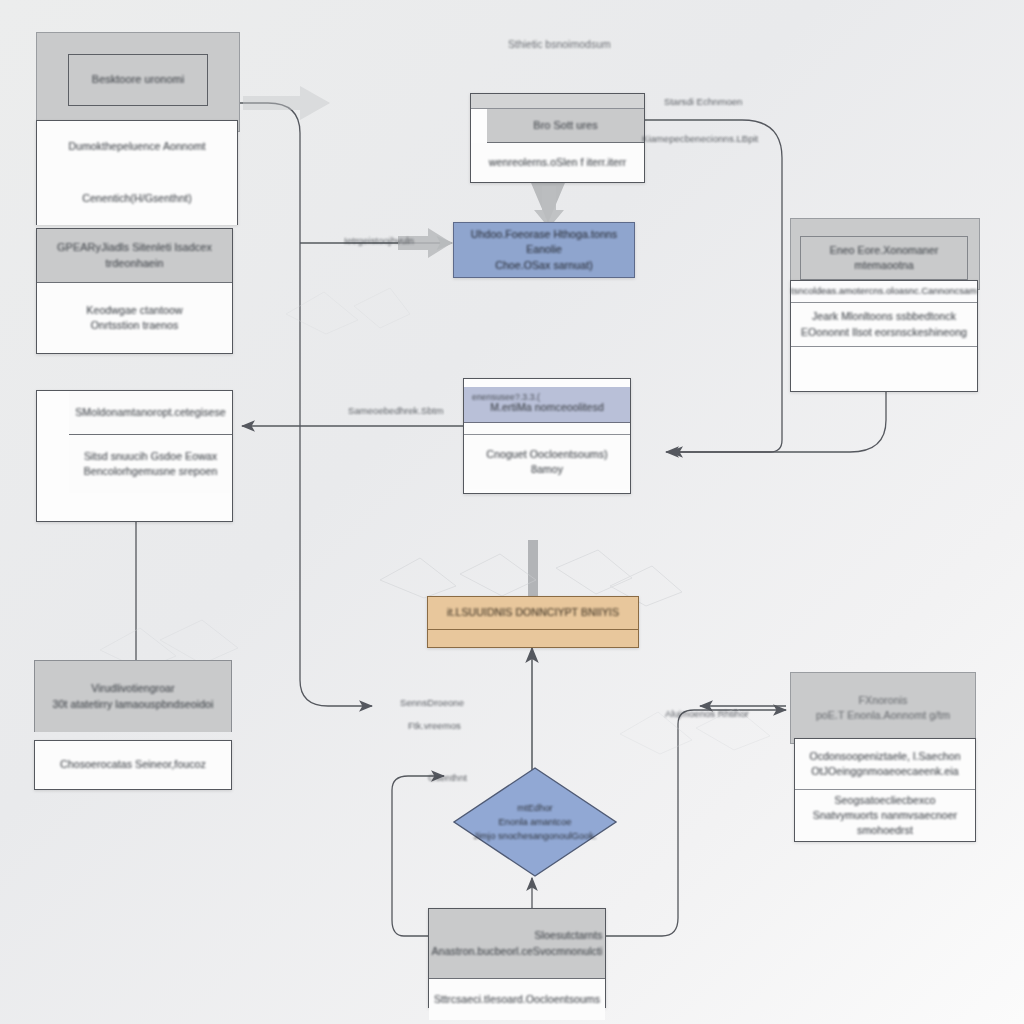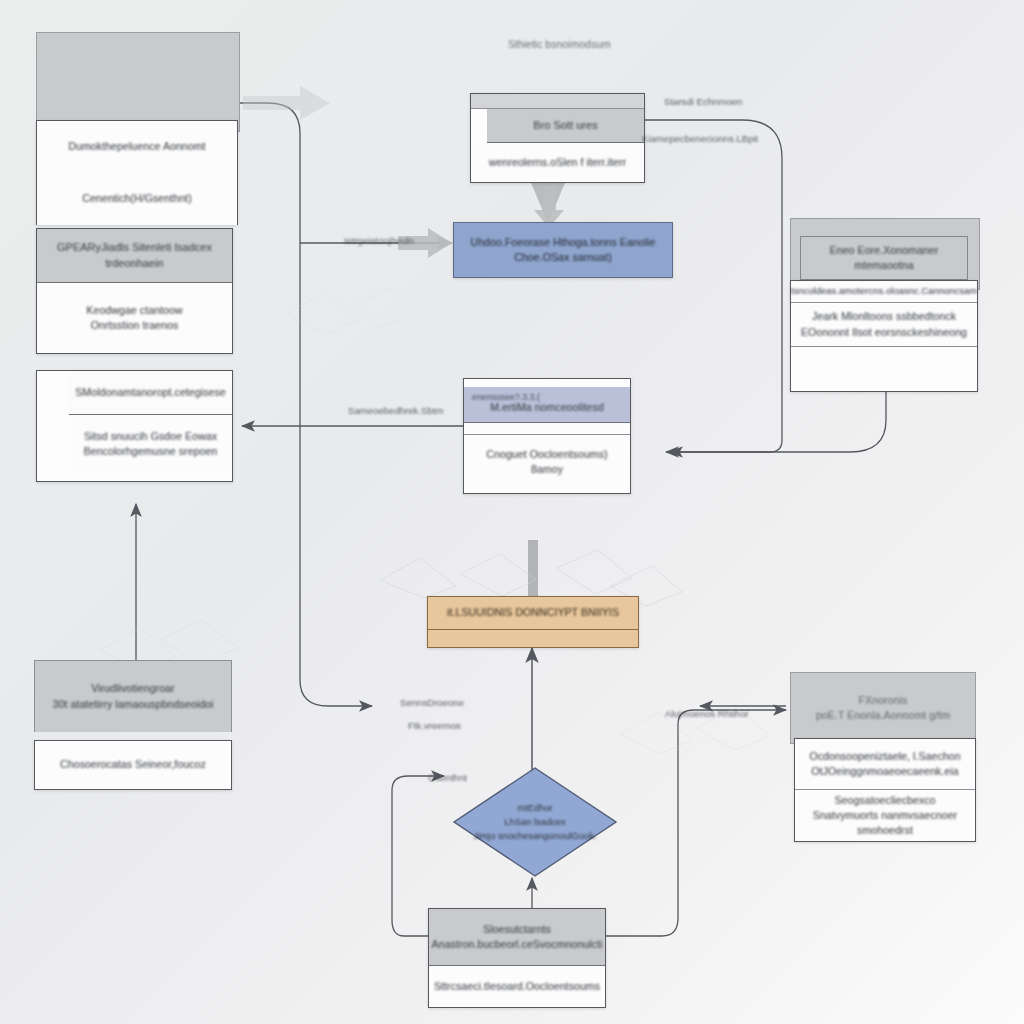--- a/index.html
+++ b/index.html
@@ -198,20 +198,23 @@
     <g fill="none" stroke="#d4d6d9" stroke-width="1">
       <path d="M16,44 L54,22 L88,50 L56,64 z"></path>
       <path d="M84,36 L120,18 L140,44 L110,58 z"></path>
     </g>
   </svg>
 
   <div class="title" style="left:508px; top:38px;">Sthietic bsnoimodsum</div>
 
   <div class="node" style="left:36px; top:32px; width:202px; height:162px; border:none; background:transparent; box-shadow:none;">
     <div style="position:absolute;left:0;top:0;width:202px;height:98px;background:#c9cacb;border:1px solid #9a9da1;"></div>
+    <div class="hdr" style="position:absolute;left:32px;top:22px;width:140px;height:52px;border:1.4px solid #5c5f65;background:#c9cacb;">
+      <span class="tx hd">Besktoore uronomi</span>
+    </div>
     <div class="node" style="left:0px; top:88px; width:202px; height:105px; background:#fdfdfd;">
       <div class="sec" style="height:52px;border:none;">
         <span class="tx">Dumokthepeluence Aonnomt</span>
       </div>
       <div class="sec" style="height:52px;border-top:none;">
         <span class="tx">Cenentich(H/Gsenthnt)</span>
       </div>
     </div>
   </div>
 
@@ -219,21 +222,21 @@
     <div class="hdr" style="height:54px;">
       <span class="tx hd">GPEARyJiadls Sitenleti lsadcex
 trdeonhaein</span>
     </div>
     <div class="sec" style="height:70px;border-top:none;">
       <span class="tx">Keodwgae ctantoow
 Onrtsstion traenos</span>
     </div>
   </div>
 
-  <div class="node" style="left:36px; top:370px; width:197px; height:112px;padding-left:32px;">
+  <div class="node" style="left:36px; top:390px; width:197px; height:132px;padding-left:32px;">
     <div class="hdr" style="height:44px;background:#fbfbfb;border-bottom:1.3px solid #6d7076;">
       <span class="tx">SMoldonamtanoropt.cetegisese</span>
     </div>
     <div class="sec" style="height:58px;border-top:none;">
       <span class="tx">Sitsd snuucih Gsdoe Eowax
 Bencolorhgemusne srepoen</span>
     </div>
   </div>
 
   <div class="node" style="left:34px; top:660px; width:198px; height:135px; border:none; background:transparent; box-shadow:none;">
@@ -251,21 +254,21 @@
   <div class="node" style="left:470px; top:93px; width:175px; height:90px;">
     <div style="height:14px;background:#d3d4d5;border-bottom:1.1px solid #8d9096;"></div>
     <div class="hdr" style="height:34px;margin-left:16px;">
       <span class="tx hd">Bro Sott ures</span>
     </div>
     <div class="sec" style="height:39px;border-top:none;">
       <span class="tx">wenreolerns.oSlen f iterr.iterr</span>
     </div>
   </div>
 
-  <div class="node" style="left:453px; top:222px; width:220px; height:56px; background:#8fa5ce; border:1.3px solid #5d6a8a; display:flex; align-items:center; justify-content:center;">
+  <div class="node" style="left:453px; top:222px; width:182px; height:56px; background:#8fa5ce; border:1.3px solid #5d6a8a; display:flex; align-items:center; justify-content:center;">
     <span class="tx" style="color:#232731; text-align:center;">Uhdoo.Foeorase Hthoga.tonns Eanolie
 Choe.OSax  sarnuat)</span>
   </div>
 
   <div class="node" style="left:463px; top:378px; width:168px; height:116px;">
     <div style="box-sizing:border-box;height:36px;background:#b9c0d8;border-bottom:1.3px solid #6c7080;position:relative;display:flex;align-items:center;justify-content:center;margin-top:8px;">
       <span class="tx xs" style="position:absolute;left:8px;top:4px;">enensusee?.3.3.(</span>
       <span class="tx" style="margin-top:6px;">M.ertiMa nomceoolitesd</span>
     </div>
     <div style="height:11px;border-bottom:1.1px solid #8d9096;background:#fcfcfc;"></div>
@@ -312,26 +315,26 @@
     <div style="box-sizing:border-box;height:33px;display:flex;align-items:center;justify-content:center;border-bottom:1.2px solid #8a6b44;">
       <span class="tx" style="color:#3a2d1c;">it.LSUUIDNIS  DONNCIYPT BNIIYIS</span>
     </div>
   </div>
 
   <div class="diamond-wrap" style="left:452px; top:766px; width:166px; height:112px;">
     <svg width="166" height="112" style="position:absolute;left:0;top:0;">
       <polygon points="83,2 164,56 83,110 2,56" fill="#91a8d4" stroke="#4f5a74" stroke-width="1.4"></polygon>
     </svg>
     <span class="dlabel">mtEdhor
-LhSan lsadcex
+Enonla amantcoe
 Jimjo snochesangonoulGook.</span>
   </div>
 
   <div class="node" style="left:428px; top:908px; width:178px; height:100px;">
-    <div class="hdr" style="height:57px;">
+    <div class="hdr" style="height:70px;text-align:right;">
       <span class="tx">Sloesutctarnts
 Anastron.bucbeorl.ceSvocmnonulcti</span>
     </div>
     <div class="sec" style="height:41px;border-top:none;">
       <span class="tx">Sttrcsaeci.tIesoard.Oocloentsoums</span>
     </div>
   </div>
 
   <div class="elabel" style="left:344px; top:235px;">Ietrgeistoojhvuln</div>
   <div class="elabel" style="left:664px; top:96px;">Starsdi Echnmoen</div>

